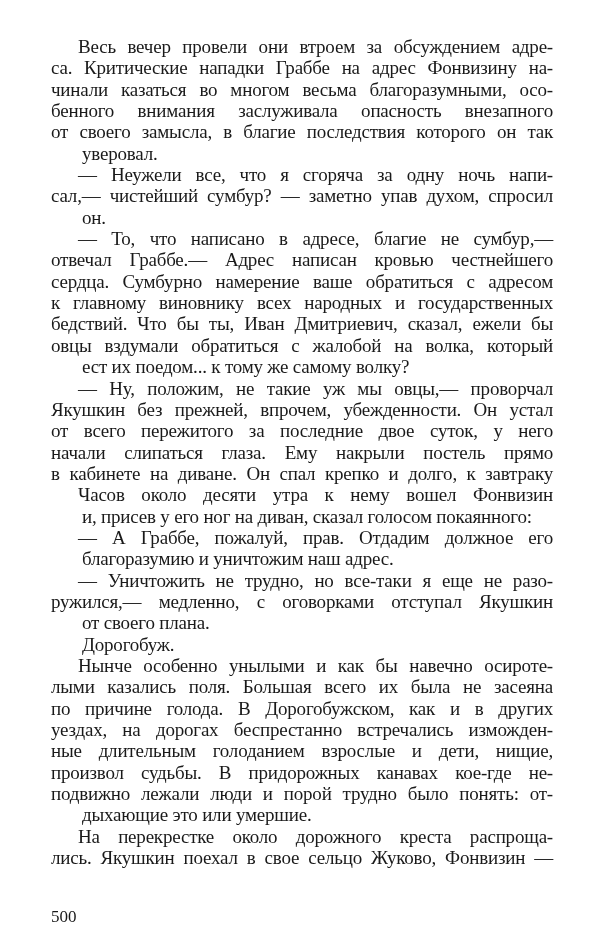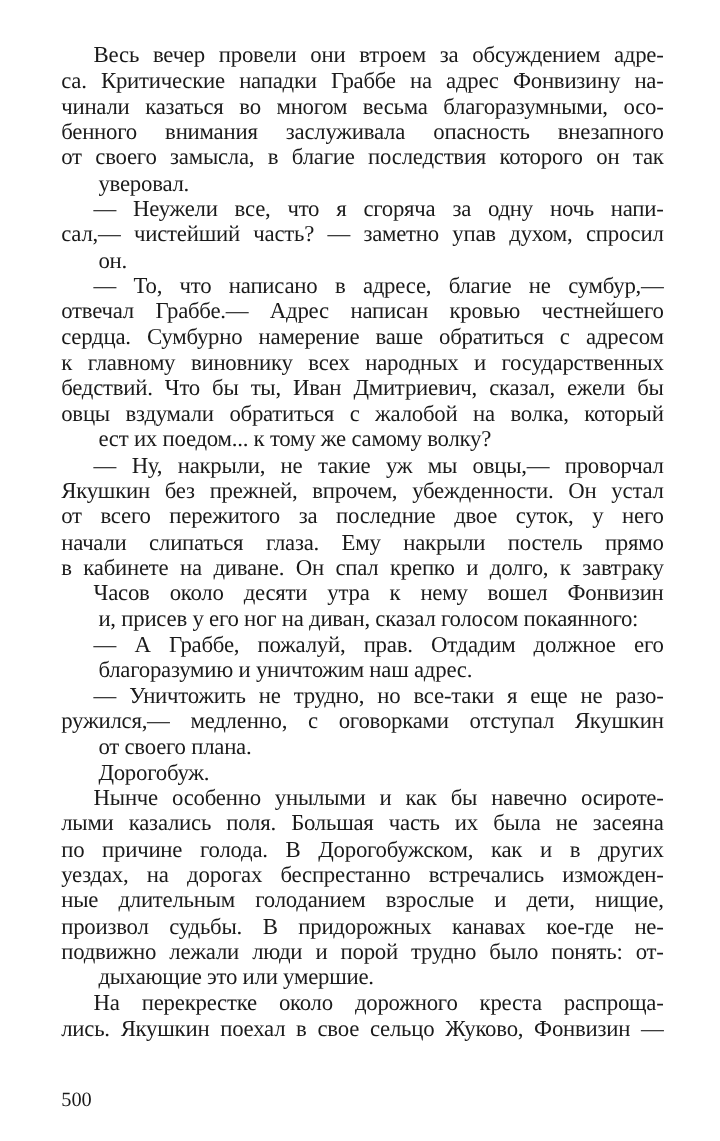--- a/index.html
+++ b/index.html
@@ -30,34 +30,34 @@
   <div class="para">
     <span class="line indent">Весь вечер провели они втроем за обсуждением адре-</span>
     <span class="line">са. Критические нападки Граббе на адрес Фонвизину на-</span>
     <span class="line">чинали казаться во многом весьма благоразумными, осо-</span>
     <span class="line">бенного внимания заслуживала опасность внезапного</span>
     <span class="line">от своего замысла, в благие последствия которого он так</span>
     <span class="line last">уверовал.</span>
   </div>
   <div class="para">
     <span class="line indent">— Неужели все, что я сгоряча за одну ночь напи-</span>
-    <span class="line">сал,— чистейший часть? — заметно упав духом, спросил</span>
+    <span class="line">сал,— чистейший сумбур? — заметно упав духом, спросил</span>
     <span class="line last">он.</span>
   </div>
   <div class="para">
     <span class="line indent">— То, что написано в адресе, благие не сумбур,—</span>
     <span class="line">отвечал Граббе.— Адрес написан кровью честнейшего</span>
     <span class="line">сердца. Сумбурно намерение ваше обратиться с адресом</span>
     <span class="line">к главному виновнику всех народных и государственных</span>
     <span class="line">бедствий. Что бы ты, Иван Дмитриевич, сказал, ежели бы</span>
     <span class="line">овцы вздумали обратиться с жалобой на волка, который</span>
     <span class="line last">ест их поедом... к тому же самому волку?</span>
   </div>
   <div class="para">
-    <span class="line indent">— Ну, накрыли, не такие уж мы овцы,— проворчал</span>
+    <span class="line indent">— Ну, положим, не такие уж мы овцы,— проворчал</span>
     <span class="line">Якушкин без прежней, впрочем, убежденности. Он устал</span>
     <span class="line">от всего пережитого за последние двое суток, у него</span>
     <span class="line">начали слипаться глаза. Ему накрыли постель прямо</span>
     <span class="line">в кабинете на диване. Он спал крепко и долго, к завтраку</span>
   </div>
   <div class="para">
     <span class="line indent">Часов около десяти утра к нему вошел Фонвизин</span>
     <span class="line last">и, присев у его ног на диван, сказал голосом покаянного:</span>
   </div>
   <div class="para">
@@ -67,21 +67,21 @@
   <div class="para">
     <span class="line indent">— Уничтожить не трудно, но все-таки я еще не разо-</span>
     <span class="line">ружился,— медленно, с оговорками отступал Якушкин</span>
     <span class="line last">от своего плана.</span>
   </div>
   <div class="para">
     <span class="line last">Дорогобуж.</span>
   </div>
   <div class="para">
     <span class="line indent">Нынче особенно унылыми и как бы навечно осироте-</span>
-    <span class="line">лыми казались поля. Большая часть их была не засеяна</span>
+    <span class="line">лыми казались поля. Большая всего их была не засеяна</span>
     <span class="line">по причине голода. В Дорогобужском, как и в других</span>
     <span class="line">уездах, на дорогах беспрестанно встречались изможден-</span>
     <span class="line">ные длительным голоданием взрослые и дети, нищие,</span>
     <span class="line">произвол судьбы. В придорожных канавах кое-где не-</span>
     <span class="line">подвижно лежали люди и порой трудно было понять: от-</span>
     <span class="line last">дыхающие это или умершие.</span>
   </div>
   <div class="para">
     <span class="line indent">На перекрестке около дорожного креста распроща-</span>
     <span class="line">лись. Якушкин поехал в свое сельцо Жуково, Фонвизин —</span>

